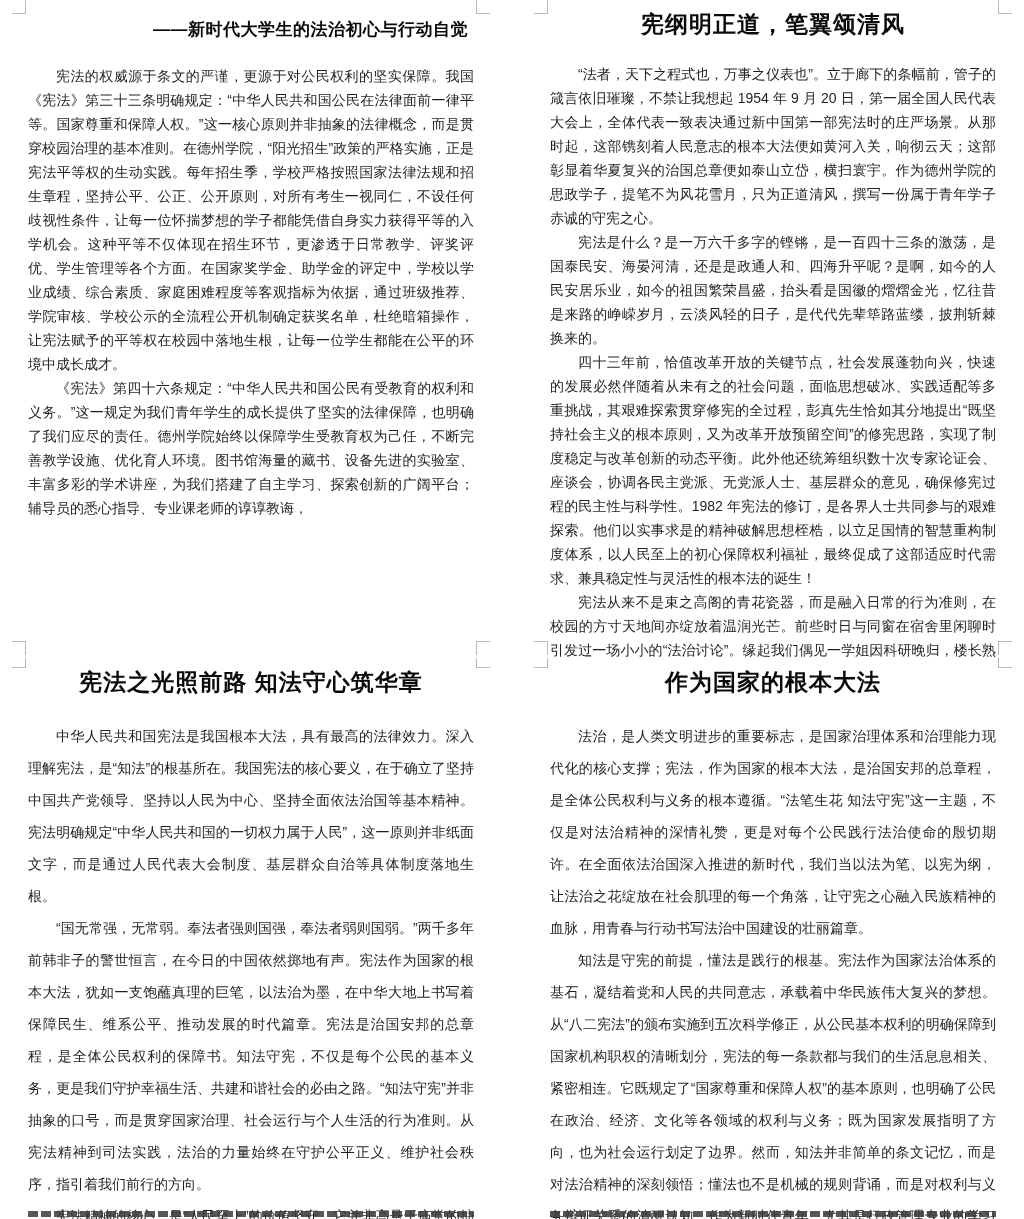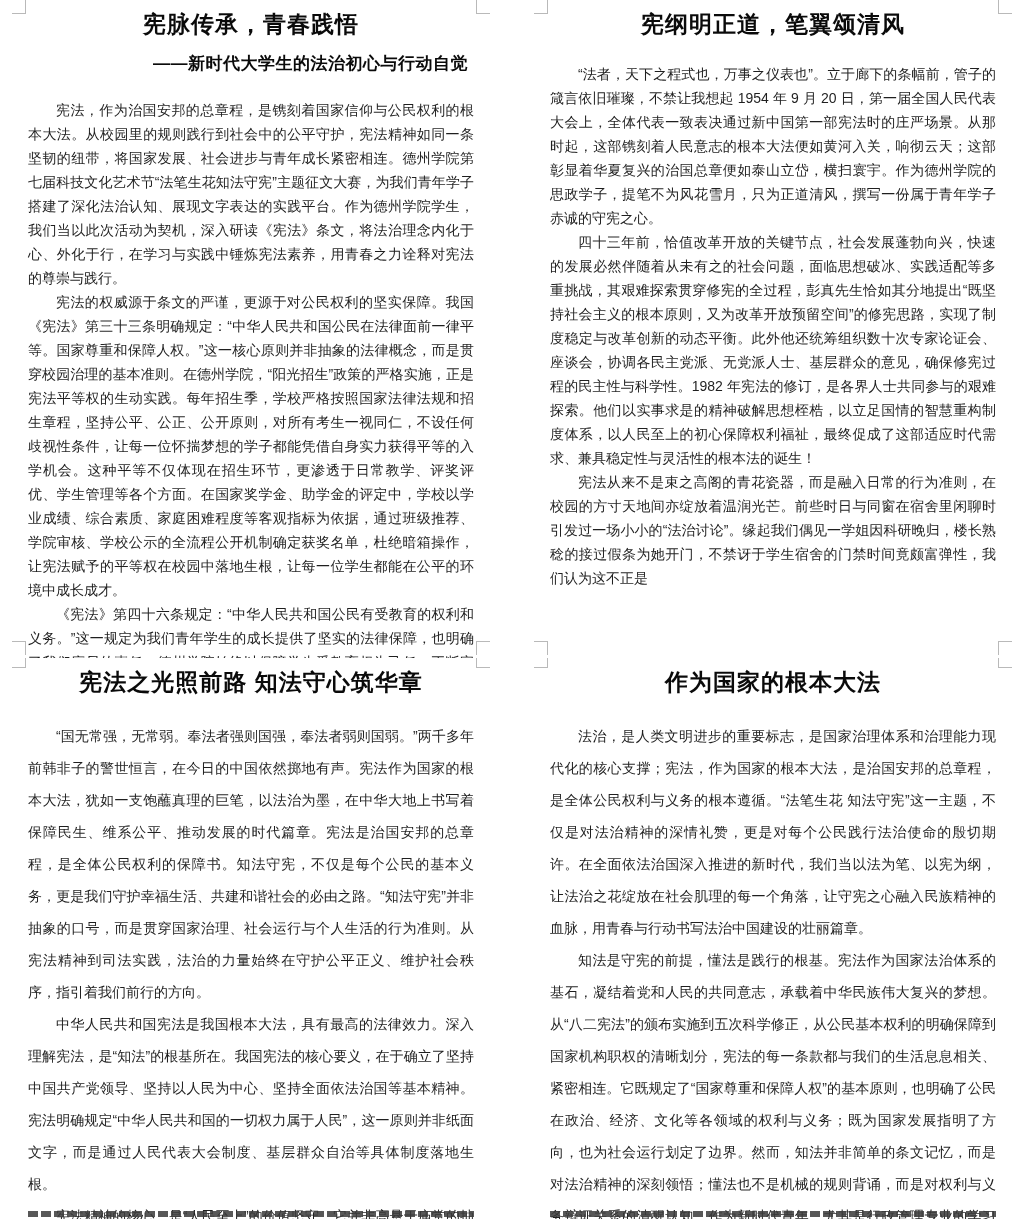--- a/index.html
+++ b/index.html
@@ -52,50 +52,49 @@
 </head>
 <body>
 
 <div class="sheet">
 
   <section class="page row-top">
     <span class="mark tl"></span>
     <span class="mark tr"></span>
     <span class="mark bl"></span>
     <span class="mark br"></span>
-    <h1 class="title">宪脉传承，青春践悟</h1>
     <h2 class="subtitle">——新时代大学生的法治初心与行动自觉</h2>
     <div class="body">
-        <p class="body-p">宪法，作为治国安邦的总章程，是镌刻着国家信仰与公民权利的根本大法。从校园里的规则践行到社会中的公平守护，宪法精神如同一条坚韧的纽带，将国家发展、社会进步与青年成长紧密相连。德州学院第七届科技文化艺术节“法笔生花知法守宪”主题征文大赛，为我们青年学子搭建了深化法治认知、展现文字表达的实践平台。作为德州学院学生，我们当以此次活动为契机，深入研读《宪法》条文，将法治理念内化于心、外化于行，在学习与实践中锤炼宪法素养，用青春之力诠释对宪法的尊崇与践行。</p>
         <p class="body-p">宪法的权威源于条文的严谨，更源于对公民权利的坚实保障。我国《宪法》第三十三条明确规定：“中华人民共和国公民在法律面前一律平等。国家尊重和保障人权。”这一核心原则并非抽象的法律概念，而是贯穿校园治理的基本准则。在德州学院，“阳光招生”政策的严格实施，正是宪法平等权的生动实践。每年招生季，学校严格按照国家法律法规和招生章程，坚持公平、公正、公开原则，对所有考生一视同仁，不设任何歧视性条件，让每一位怀揣梦想的学子都能凭借自身实力获得平等的入学机会。这种平等不仅体现在招生环节，更渗透于日常教学、评奖评优、学生管理等各个方面。在国家奖学金、助学金的评定中，学校以学业成绩、综合素质、家庭困难程度等客观指标为依据，通过班级推荐、学院审核、学校公示的全流程公开机制确定获奖名单，杜绝暗箱操作，让宪法赋予的平等权在校园中落地生根，让每一位学生都能在公平的环境中成长成才。</p>
         <p class="body-p">《宪法》第四十六条规定：“中华人民共和国公民有受教育的权利和义务。”这一规定为我们青年学生的成长提供了坚实的法律保障，也明确了我们应尽的责任。德州学院始终以保障学生受教育权为己任，不断完善教学设施、优化育人环境。图书馆海量的藏书、设备先进的实验室、丰富多彩的学术讲座，为我们搭建了自主学习、探索创新的广阔平台；辅导员的悉心指导、专业课老师的谆谆教诲，</p>
       </div>
   </section>
 
   <section class="page row-top">
     <span class="mark tl"></span>
     <span class="mark tr"></span>
     <span class="mark bl"></span>
     <span class="mark br"></span>
     <h1 class="title">宪纲明正道，笔翼颂清风</h1>
     <div class="body">
         <p class="body-p">“法者，天下之程式也，万事之仪表也”。立于廊下的条幅前，管子的箴言依旧璀璨，不禁让我想起 1954 年 9 月 20 日，第一届全国人民代表大会上，全体代表一致表决通过新中国第一部宪法时的庄严场景。从那时起，这部镌刻着人民意志的根本大法便如黄河入关，响彻云天；这部彰显着华夏复兴的治国总章便如泰山立岱，横扫寰宇。作为德州学院的思政学子，提笔不为风花雪月，只为正道清风，撰写一份属于青年学子赤诚的守宪之心。</p>
+        <p class="body-p">宪法是什么？是一万六千多字的铿锵，是一百四十三条的激荡，是国泰民安、海晏河清，还是是政通人和、四海升平呢？是啊，如今的人民安居乐业，如今的祖国繁荣昌盛，抬头看是国徽的熠熠金光，忆往昔是来路的峥嵘岁月，云淡风轻的日子，是代代先辈筚路蓝缕，披荆斩棘换来的。</p>
         <p class="body-p">四十三年前，恰值改革开放的关键节点，社会发展蓬勃向兴，快速的发展必然伴随着从未有之的社会问题，面临思想破冰、实践适配等多重挑战，其艰难探索贯穿修宪的全过程，彭真先生恰如其分地提出“既坚持社会主义的根本原则，又为改革开放预留空间”的修宪思路，实现了制度稳定与改革创新的动态平衡。此外他还统筹组织数十次专家论证会、座谈会，协调各民主党派、无党派人士、基层群众的意见，确保修宪过程的民主性与科学性。1982 年宪法的修订，是各界人士共同参与的艰难探索。他们以实事求是的精神破解思想桎梏，以立足国情的智慧重构制度体系，以人民至上的初心保障权利福祉，最终促成了这部适应时代需求、兼具稳定性与灵活性的根本法的诞生！</p>
         <p class="body-p">宪法从来不是束之高阁的青花瓷器，而是融入日常的行为准则，在校园的方寸天地间亦绽放着温润光芒。前些时日与同窗在宿舍里闲聊时引发过一场小小的“法治讨论”。缘起我们偶见一学姐因科研晚归，楼长熟稔的接过假条为她开门，不禁讶于学生宿舍的门禁时间竟颇富弹性，我们认为这不正是</p>
       </div>
 
   </section>
 
   <section class="page row-bottom">
     <span class="mark tl"></span>
     <span class="mark tr"></span>
     <h1 class="title">宪法之光照前路 知法守心筑华章</h1>
     <div class="body">
+        <p class="body-p">中华人民共和国宪法是我国根本大法，具有最高的法律效力。深入理解宪法，是“知法”的根基所在。我国宪法的核心要义，在于确立了坚持中国共产党领导、坚持以人民为中心、坚持全面依法治国等基本精神。宪法明确规定“中华人民共和国的一切权力属于人民”，这一原则并非纸面文字，而是通过人民代表大会制度、基层群众自治等具体制度落地生根。</p>
         <p class="body-p">“国无常强，无常弱。奉法者强则国强，奉法者弱则国弱。”两千多年前韩非子的警世恒言，在今日的中国依然掷地有声。宪法作为国家的根本大法，犹如一支饱蘸真理的巨笔，以法治为墨，在中华大地上书写着保障民生、维系公平、推动发展的时代篇章。宪法是治国安邦的总章程，是全体公民权利的保障书。知法守宪，不仅是每个公民的基本义务，更是我们守护幸福生活、共建和谐社会的必由之路。“知法守宪”并非抽象的口号，而是贯穿国家治理、社会运行与个人生活的行为准则。从宪法精神到司法实践，法治的力量始终在守护公平正义、维护社会秩序，指引着我们前行的方向。</p>
-        <p class="body-p">中华人民共和国宪法是我国根本大法，具有最高的法律效力。深入理解宪法，是“知法”的根基所在。我国宪法的核心要义，在于确立了坚持中国共产党领导、坚持以人民为中心、坚持全面依法治国等基本精神。宪法明确规定“中华人民共和国的一切权力属于人民”，这一原则并非纸面文字，而是通过人民代表大会制度、基层群众自治等具体制度落地生根。</p>
         <p class="body-p">宪法精神的核心，是“人民至上”的价值坚守，它并非高悬于庙堂的抽象概念，而是融入日常生活的温暖保障。翻开《中华人民共和国宪法》，第三十三条明确规定“国家尊重和保障人权”，第四十六条指出“中华人民共和国公民有受教育的权利和义务”。这些看似简洁的条文，却化作了无数困境中的希望之光。还记得“大山女孩的引路人”张桂梅校长吗？她在云南华坪县创办免费女子高中，让上千名贫困女孩走出大山、走进大学。这一善举的背后，正是宪法赋予公民受教育权的</p>
       </div>
     <div class="bottom-strip"></div>
   </section>
 
   <section class="page row-bottom">
     <span class="mark tl"></span>
     <span class="mark tr"></span>
     <h1 class="title">作为国家的根本大法</h1>
     <div class="body">

